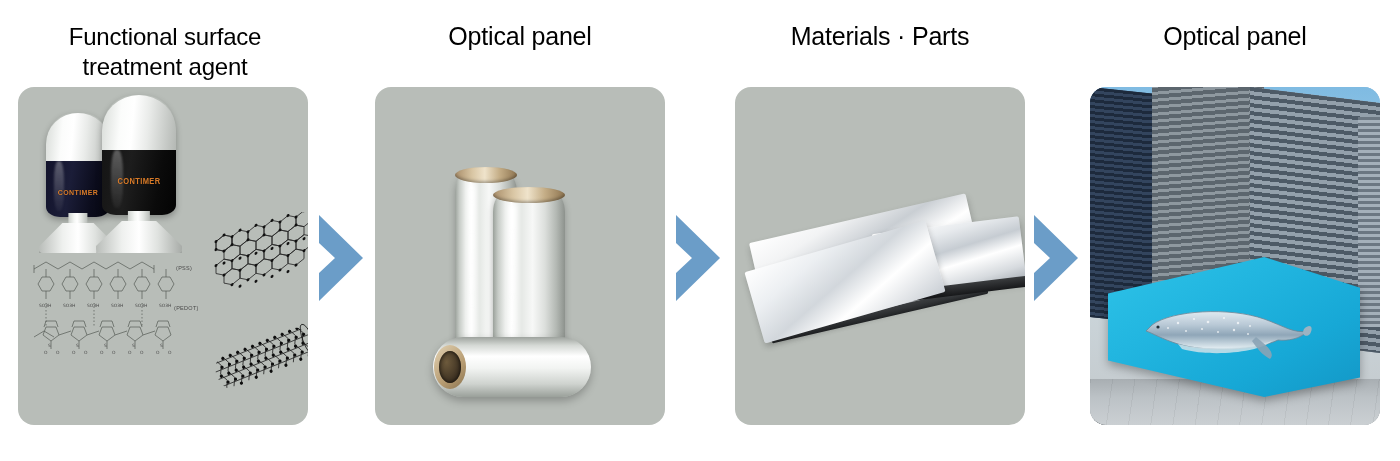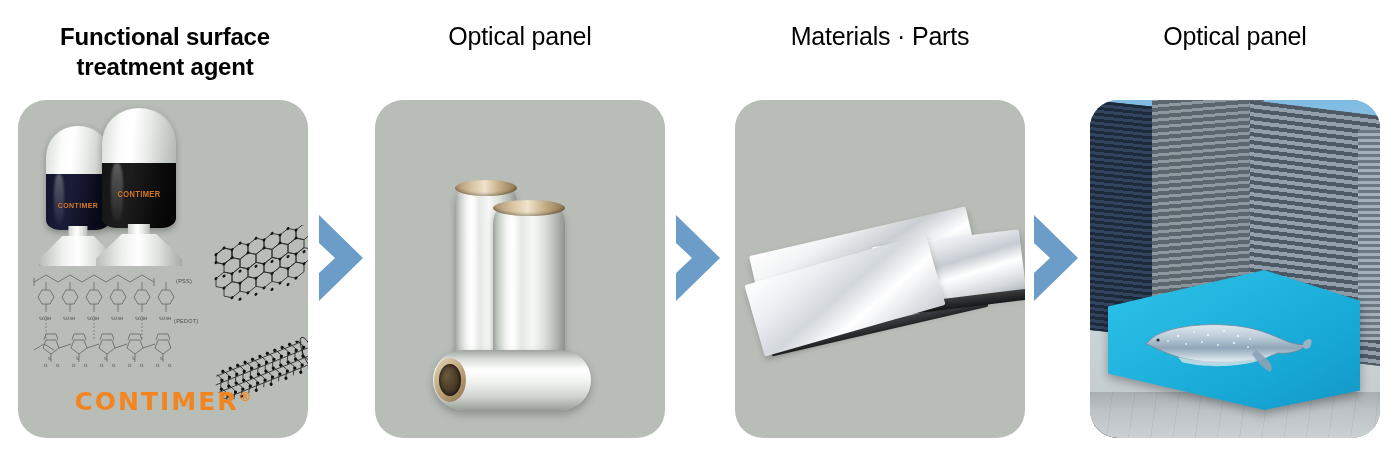--- a/index.html
+++ b/index.html
@@ -17,26 +17,26 @@
   .stage{position:absolute;top:0;}
   .stage-title{
     position:absolute;left:0;right:0;top:22px;
     text-align:center;
     font-size:25px;
     line-height:29px;
     color:#000000;
     letter-spacing:-0.2px;
     white-space:pre-line;
   }
-  .stage-title.two-line{top:22px;font-size:24px;line-height:30px;font-weight:bold;}
+  .stage-title.two-line{top:22px;font-size:24px;line-height:30px;}
   .panel{
     position:absolute;
-    top:100px;
+    top:87px;
     width:290px;height:338px;
-    border-radius:28px;
+    border-radius:16px;
     background:#b8bdb8;
     overflow:hidden;
   }
   .panel.photo{background:#c9ccc9;}
 
   
   .arrow{
     position:absolute;
     top:213px;
     width:52px;height:90px;
@@ -545,21 +545,20 @@
                 <circle cx="60" cy="64" r="1.6"></circle>
                   <circle cx="76" cy="64" r="1.6"></circle>
                   <circle cx="92" cy="64" r="1.6"></circle>
               </g>
             </g>
             <ellipse cx="106" cy="49" rx="5" ry="17" fill="none" stroke="#1a1a1a" stroke-width="0.8"></ellipse>
           </g>
         </svg>
       </div>
 
-      <div class="brand"><span>CONTIMER</span><span class="reg">®</span></div>
     </div>
   </div>
 
   <div class="arrow" style="left:315px;">
     <svg viewBox="0 0 52 90" aria-hidden="true">
       <path d="M4 2 L48 45 L4 88 L4 60 L20 45 L4 30 Z" fill="#6b9dc8"></path>
     </svg>
   </div>
 
   <div class="stage" style="left:375px;width:290px;">

